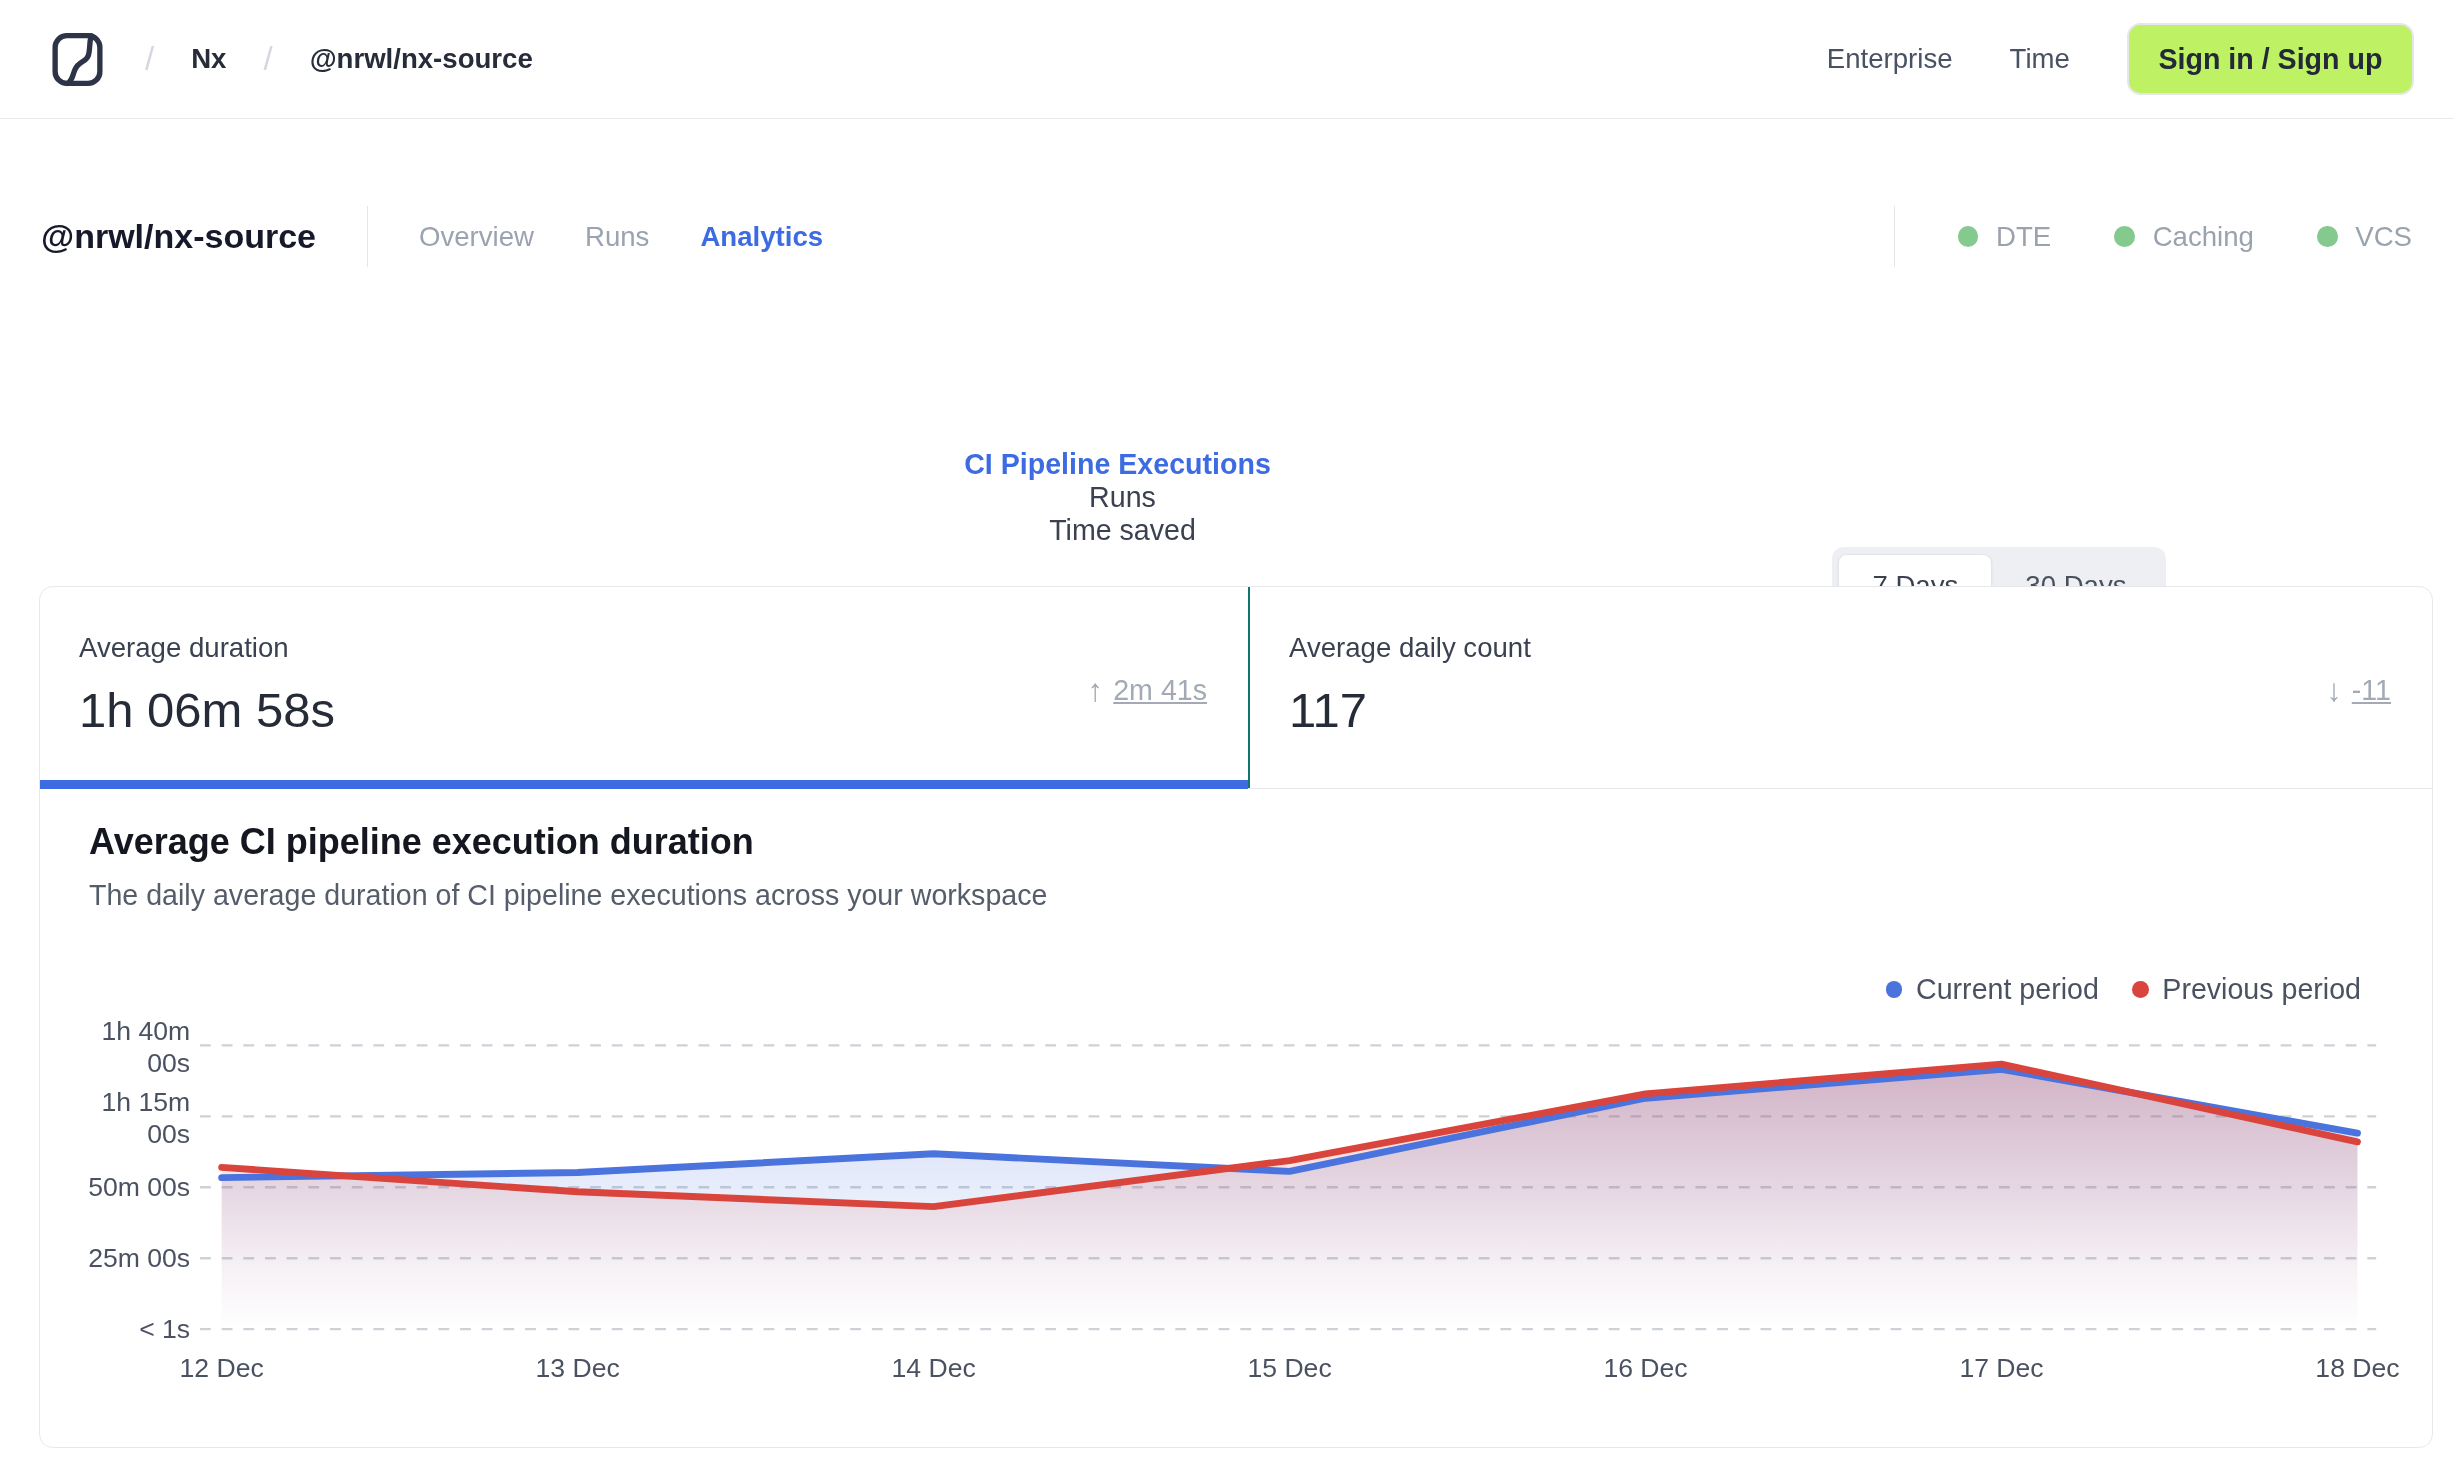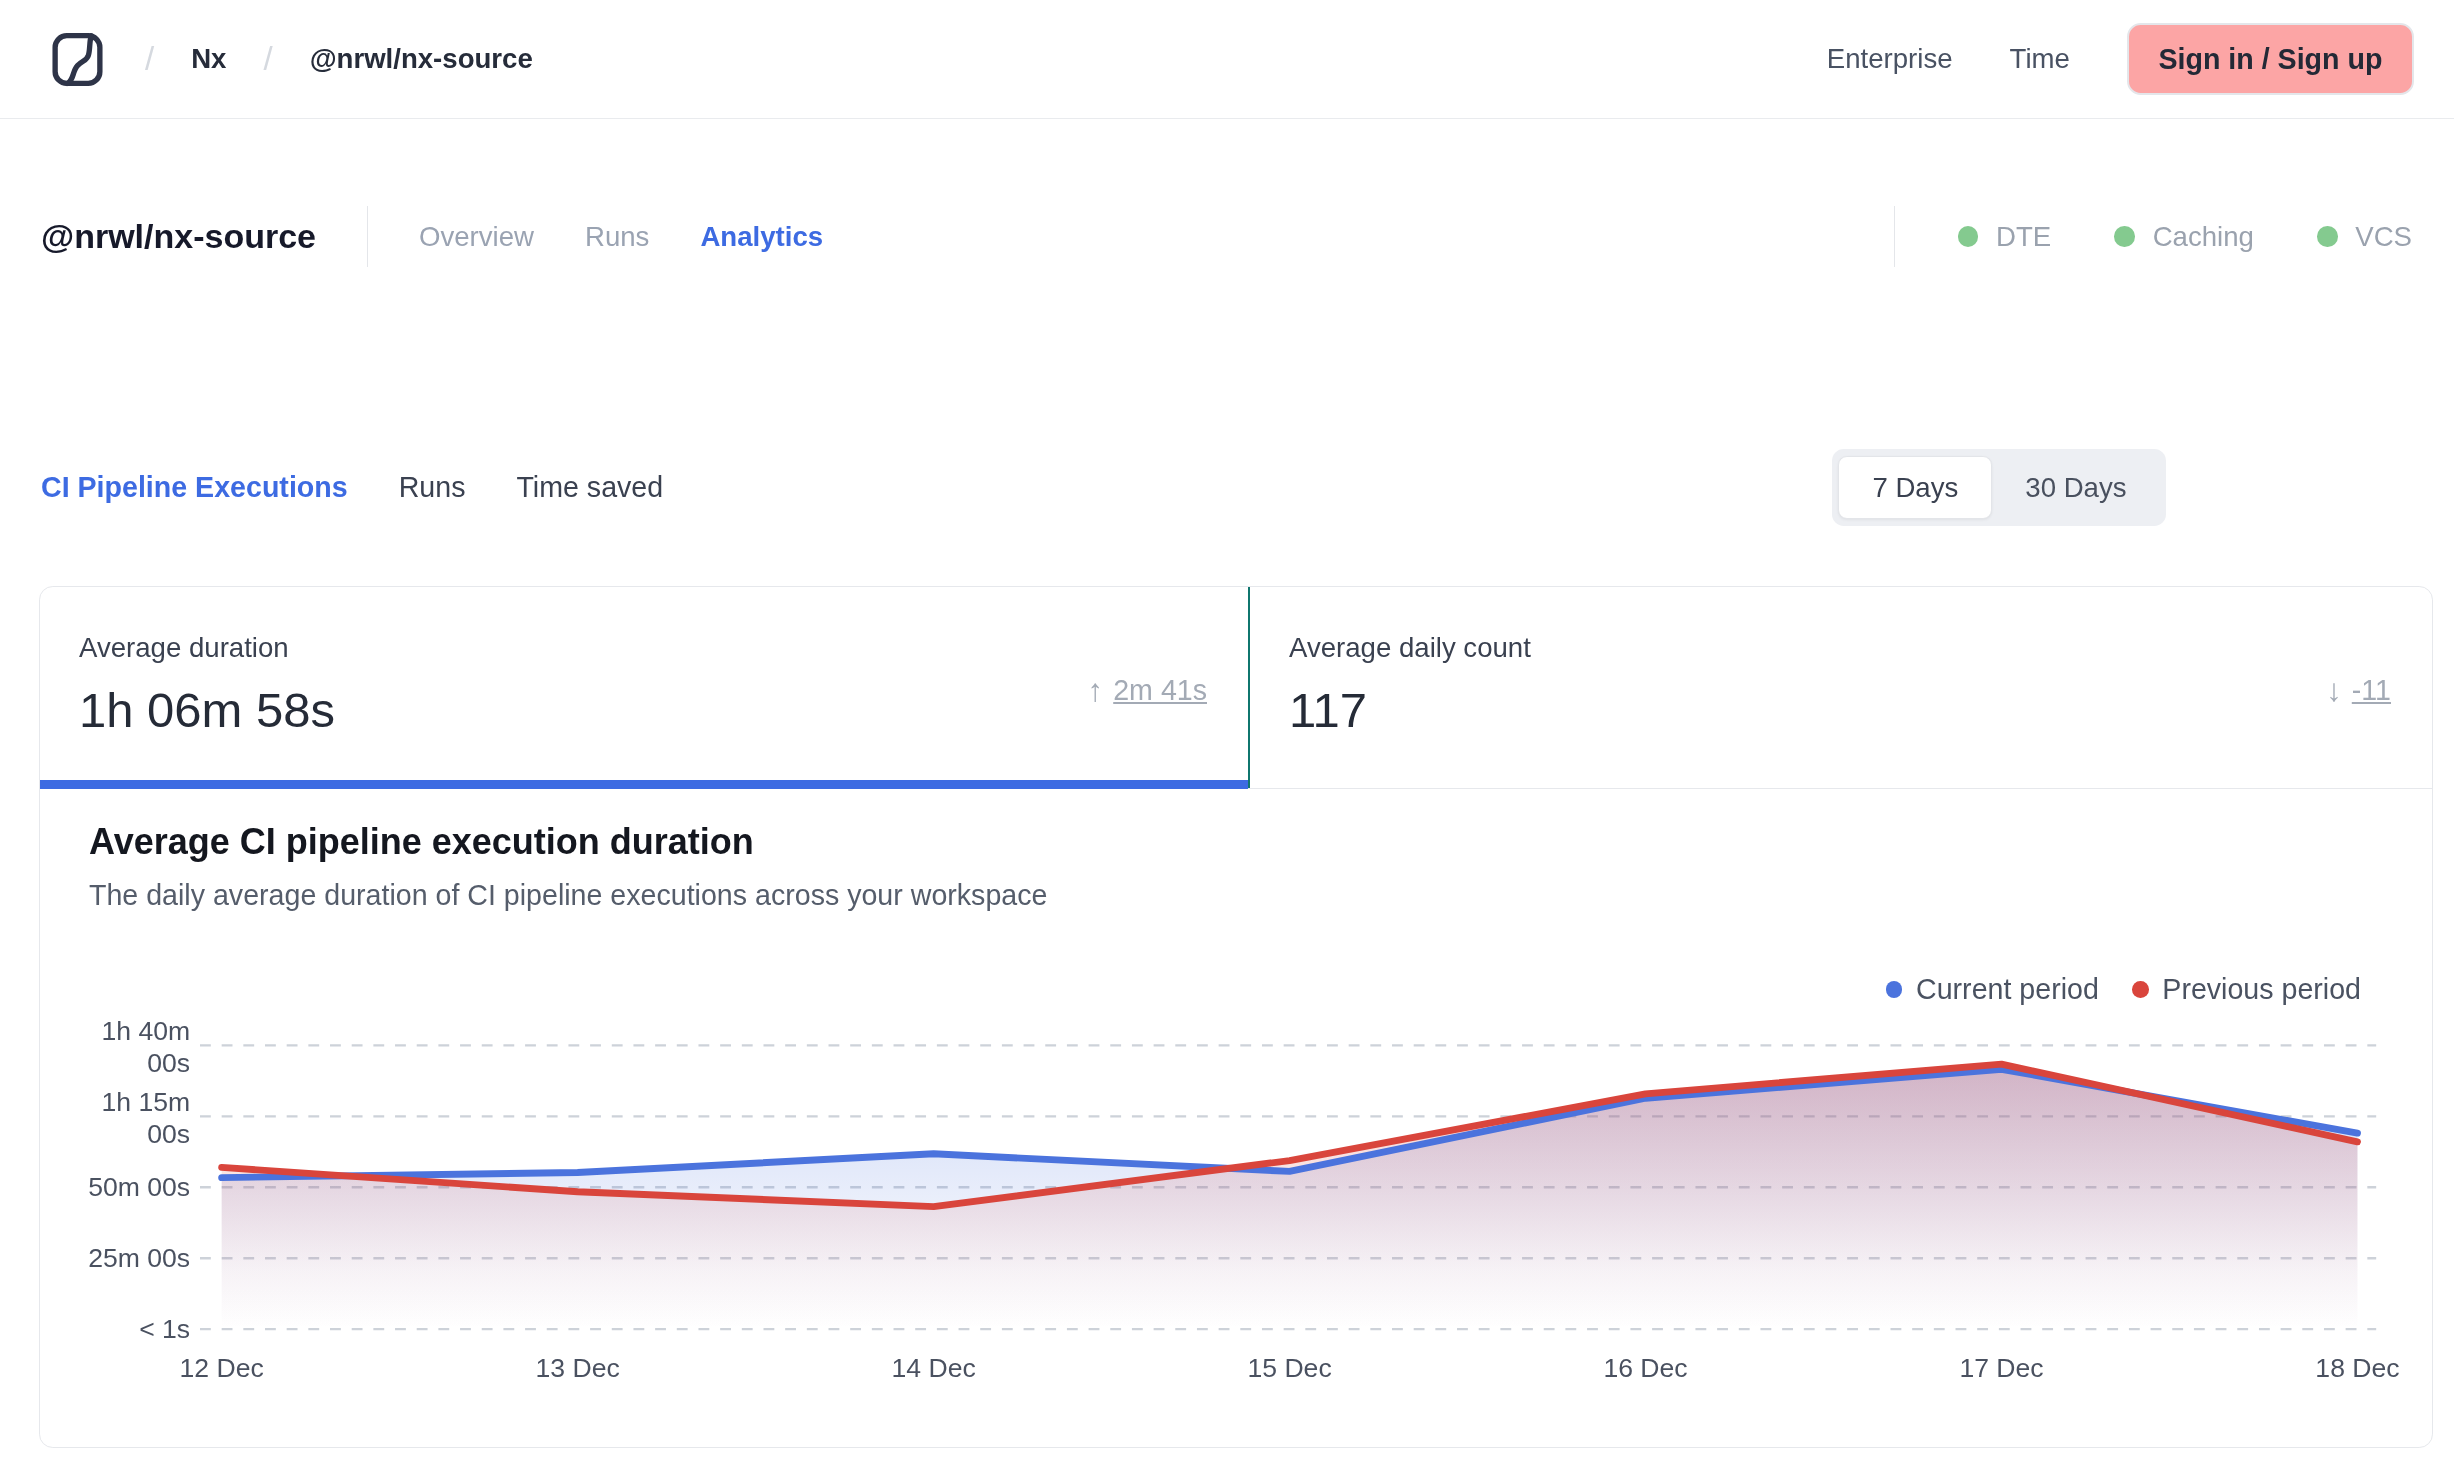--- a/index.html
+++ b/index.html
@@ -7,36 +7,36 @@
     font-family:"Liberation Sans", sans-serif; color:#232936; overflow:hidden; position:relative; }
 
   
   .topnav { position:absolute; left:0; top:0; width:2455px; height:119px;
     border-bottom:1px solid #e9ebee; background:#fff; display:flex; align-items:center; }
   .topnav .logo { margin-left:47px; width:61px; height:61px; display:block; cursor:pointer; }
   .crumb-sep { color:#d5d9df; font-size:33px; font-weight:300; margin:0 37px; }
   .crumb-link { font-size:27.6px; font-weight:700; color:#262c3a; cursor:pointer; }
   .topnav-right { margin-left:auto; display:flex; align-items:center; margin-right:41px; }
   .nav-link { font-size:27.6px; color:#495263; margin-right:57px; cursor:pointer; }
-  .signin-btn { font-size:28.6px; font-weight:600; color:#232936; background:#fca5a5;
+  .signin-btn { font-size:28.6px; font-weight:600; color:#232936; background:#bef264;
     border:2px solid #e4e6ea; border-radius:13.8px; padding:17.7px 29.6px; cursor:pointer; }
 
   
   .ws-row { position:absolute; left:0; top:197px; width:2455px; height:79px; display:flex; align-items:center; }
   .ws-title { font-size:34px; font-weight:700; color:#16192a; margin-left:41px; }
   .vdiv { width:1px; height:61px; background:#e4e6ea; margin:0 51px; }
   .ws-tab { font-size:27.6px; color:#9aa3b2; margin-right:51px; cursor:pointer; }
   .ws-tab.active { color:#3d6be2; font-weight:600; }
   .ws-right { margin-left:auto; display:flex; align-items:center; margin-right:43px; }
   .status-item { display:flex; align-items:center; margin-left:63px; }
   .status-dot { width:20.7px; height:20.7px; border-radius:50%; background:#84ca8f; margin-right:17.7px; }
   .status-label { font-size:27.6px; color:#9aa2ae; }
 
   
-  .an-row { position:absolute; left:0; top:448px; width:2194px; height:79px; display:flex; align-items:center; }
+  .an-row { position:absolute; left:0; top:448px; width:2194px; height:79px; display:flex; align-items:center;flex-direction:column; }
   .an-tab { font-size:28.6px; color:#3a4150; margin-left:51px; cursor:pointer; }
   .an-tab:first-child { margin-left:41px; }
   .an-tab.active { color:#3d6be2; font-weight:700; }
   .range-toggle { margin-left:auto; margin-right:27.6px; background:#edeff3; border-radius:11.8px;
     padding:6.9px; display:flex; align-items:center; }
   .range-opt { font-size:27.6px; color:#49505e; padding:14.8px 33px; border-radius:8.9px; cursor:pointer; }
   .range-opt.selected { background:#ffffff; border:1px solid #e3e5e9; box-shadow:0 1px 3px rgba(0,0,0,.06); color:#3a4150; }
 
   
   .panel { position:absolute; left:39px; top:586px; width:2394px; height:862px;

